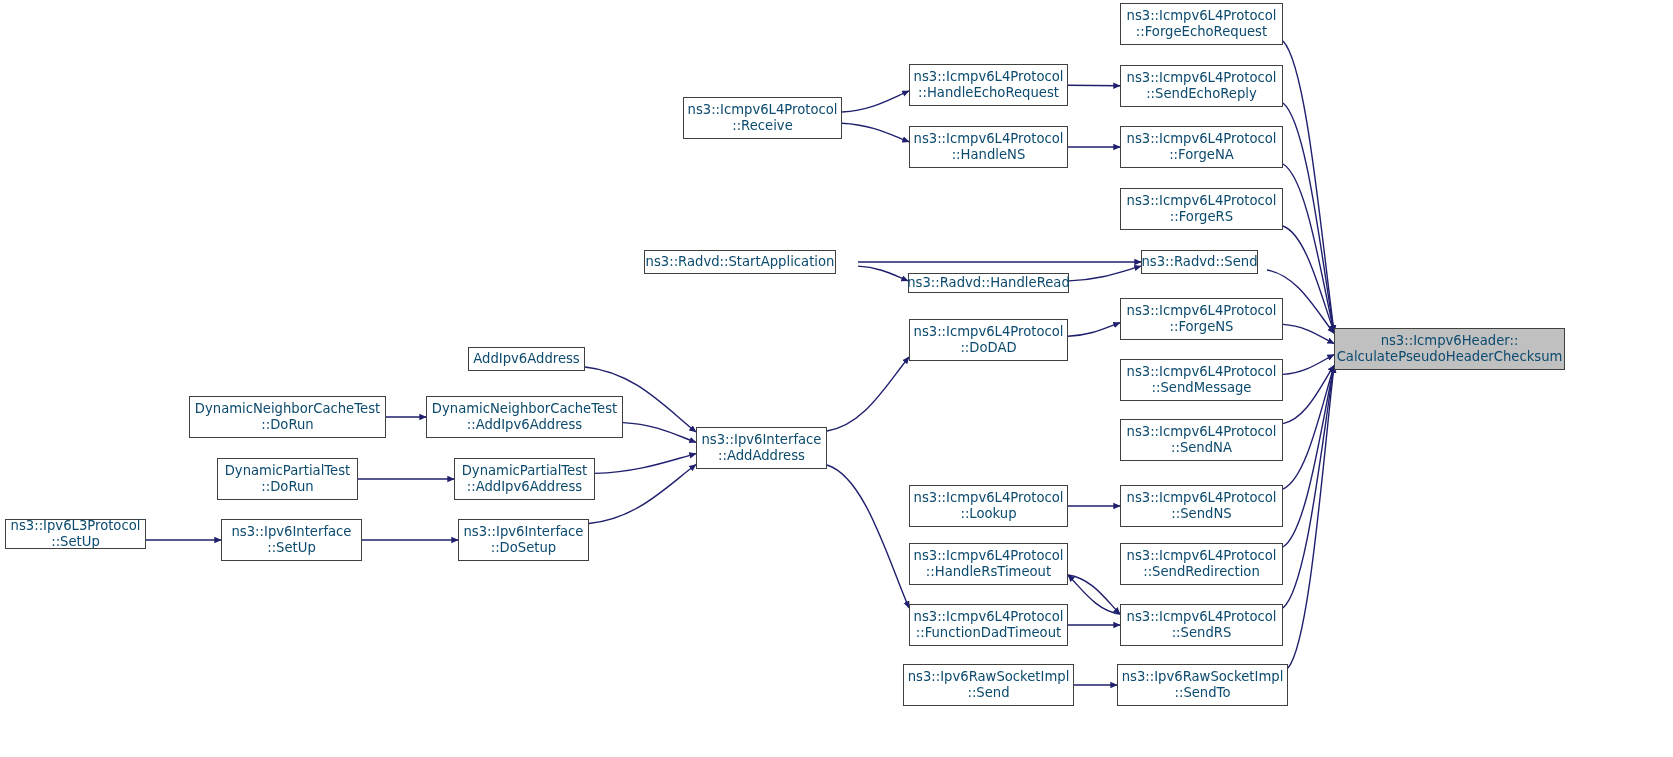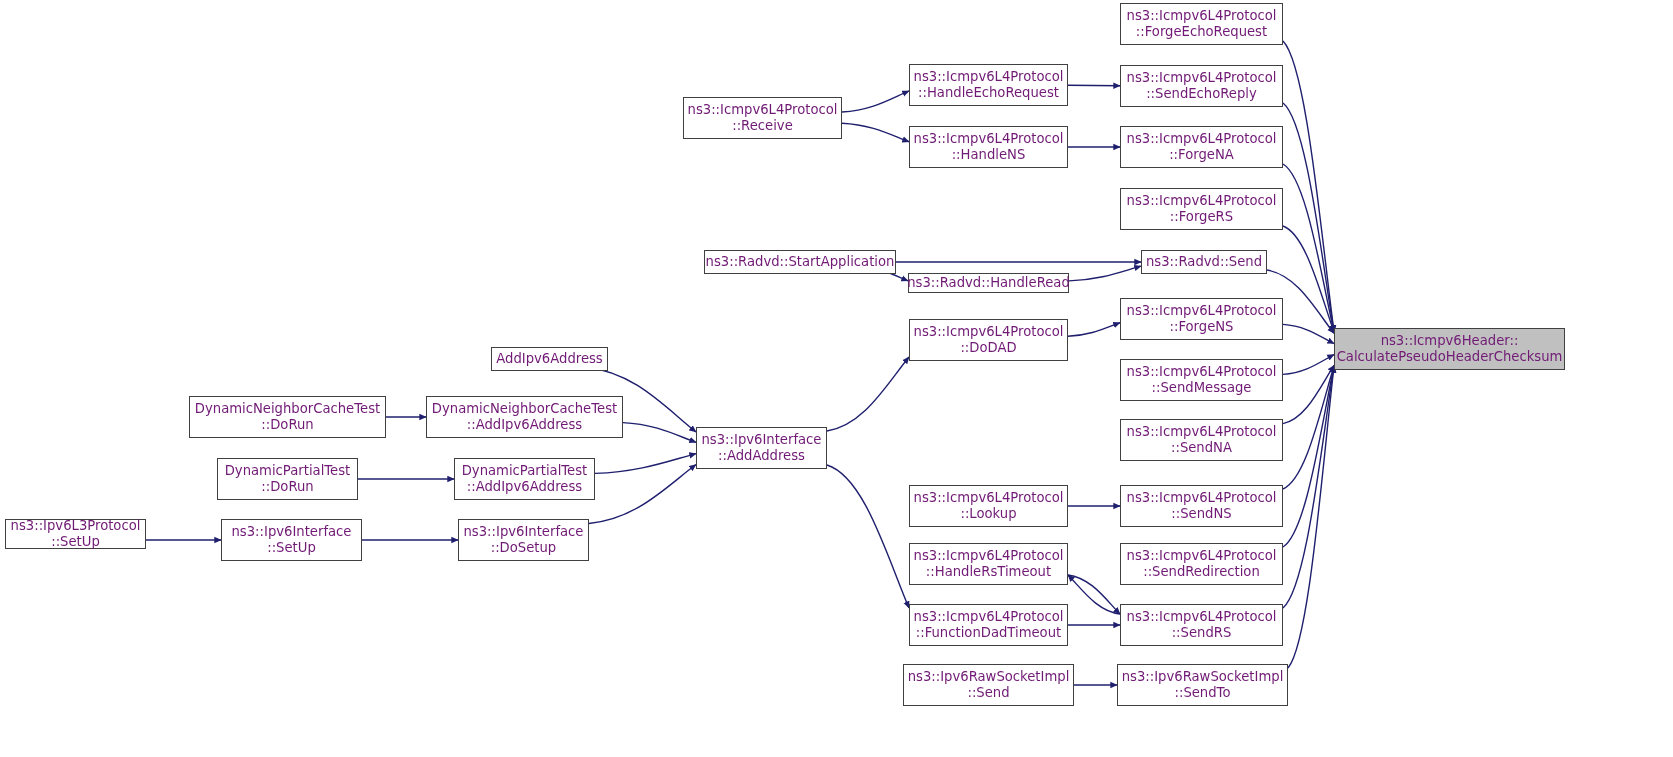--- a/index.html
+++ b/index.html
@@ -21,21 +21,21 @@
     top: 0;
     width: 1673px;
     height: 757px;
     pointer-events: none;
   }
   .node {
     position: absolute;
     box-sizing: border-box;
     border: 1px solid #404040;
     background: #ffffff;
-    color: #701a75;
+    color: #0c4a6e;
     display: flex;
     align-items: center;
     justify-content: center;
     text-align: center;
     font-size: 13.2px;
     line-height: 15.6px;
     letter-spacing: 0px;
     white-space: pre-line;
     z-index: 2;
   }
@@ -99,32 +99,32 @@
   </svg>
   <div id="nodes">
       <div class="node" style="left: 5px; top: 519px; width: 141px; height: 30px;"><span class="label">ns3::Ipv6L3Protocol
 ::SetUp</span></div>
       <div class="node" style="left: 189px; top: 396px; width: 197px; height: 42px;"><span class="label">DynamicNeighborCacheTest
 ::DoRun</span></div>
       <div class="node" style="left: 217px; top: 458px; width: 141px; height: 42px;"><span class="label">DynamicPartialTest
 ::DoRun</span></div>
       <div class="node" style="left: 221px; top: 519px; width: 141px; height: 42px;"><span class="label">ns3::Ipv6Interface
 ::SetUp</span></div>
-      <div class="node" style="left: 468px; top: 347px; width: 117px; height: 24px; margin-left: 23px;"><span class="label">AddIpv6Address</span></div>
+      <div class="node" style="left: 468px; top: 347px; width: 117px; height: 24px;"><span class="label">AddIpv6Address</span></div>
       <div class="node" style="left: 426px; top: 396px; width: 197px; height: 42px;"><span class="label">DynamicNeighborCacheTest
 ::AddIpv6Address</span></div>
       <div class="node" style="left: 454px; top: 458px; width: 141px; height: 42px;"><span class="label">DynamicPartialTest
 ::AddIpv6Address</span></div>
       <div class="node" style="left: 458px; top: 519px; width: 131px; height: 42px;"><span class="label">ns3::Ipv6Interface
 ::DoSetup</span></div>
       <div class="node" style="left: 696px; top: 427px; width: 131px; height: 42px;"><span class="label">ns3::Ipv6Interface
 ::AddAddress</span></div>
       <div class="node" style="left: 683px; top: 97px; width: 159px; height: 42px;"><span class="label">ns3::Icmpv6L4Protocol
 ::Receive</span></div>
-      <div class="node" style="left: 704px; top: 250px; width: 192px; height: 24px;"><span class="label">ns3::Radvd::StartApplication</span></div>
+      <div class="node" style="left: 644px; top: 250px; width: 192px; height: 24px;"><span class="label">ns3::Radvd::StartApplication</span></div>
       <div class="node" style="left: 909px; top: 64px; width: 159px; height: 42px;"><span class="label">ns3::Icmpv6L4Protocol
 ::HandleEchoRequest</span></div>
       <div class="node" style="left: 909px; top: 126px; width: 159px; height: 42px;"><span class="label">ns3::Icmpv6L4Protocol
 ::HandleNS</span></div>
       <div class="node" style="left: 908px; top: 273px; width: 161px; height: 20px;"><span class="label">ns3::Radvd::HandleRead</span></div>
       <div class="node" style="left: 909px; top: 319px; width: 159px; height: 42px;"><span class="label">ns3::Icmpv6L4Protocol
 ::DoDAD</span></div>
       <div class="node" style="left: 909px; top: 485px; width: 159px; height: 42px;"><span class="label">ns3::Icmpv6L4Protocol
 ::Lookup</span></div>
       <div class="node" style="left: 909px; top: 543px; width: 159px; height: 42px;"><span class="label">ns3::Icmpv6L4Protocol
@@ -134,21 +134,21 @@
       <div class="node" style="left: 903px; top: 664px; width: 171px; height: 42px;"><span class="label">ns3::Ipv6RawSocketImpl
 ::Send</span></div>
       <div class="node" style="left: 1120px; top: 3px; width: 163px; height: 42px;"><span class="label">ns3::Icmpv6L4Protocol
 ::ForgeEchoRequest</span></div>
       <div class="node" style="left: 1120px; top: 65px; width: 163px; height: 42px;"><span class="label">ns3::Icmpv6L4Protocol
 ::SendEchoReply</span></div>
       <div class="node" style="left: 1120px; top: 126px; width: 163px; height: 42px;"><span class="label">ns3::Icmpv6L4Protocol
 ::ForgeNA</span></div>
       <div class="node" style="left: 1120px; top: 188px; width: 163px; height: 42px;"><span class="label">ns3::Icmpv6L4Protocol
 ::ForgeRS</span></div>
-      <div class="node" style="left: 1141px; top: 250px; width: 126px; height: 24px;"><span class="label">ns3::Radvd::Send</span></div>
+      <div class="node" style="left: 1141px; top: 250px; width: 117px; height: 24px;"><span class="label">ns3::Radvd::Send</span></div>
       <div class="node" style="left: 1120px; top: 298px; width: 163px; height: 42px;"><span class="label">ns3::Icmpv6L4Protocol
 ::ForgeNS</span></div>
       <div class="node" style="left: 1120px; top: 359px; width: 163px; height: 42px;"><span class="label">ns3::Icmpv6L4Protocol
 ::SendMessage</span></div>
       <div class="node" style="left: 1120px; top: 419px; width: 163px; height: 42px;"><span class="label">ns3::Icmpv6L4Protocol
 ::SendNA</span></div>
       <div class="node" style="left: 1120px; top: 485px; width: 163px; height: 42px;"><span class="label">ns3::Icmpv6L4Protocol
 ::SendNS</span></div>
       <div class="node" style="left: 1120px; top: 543px; width: 163px; height: 42px;"><span class="label">ns3::Icmpv6L4Protocol
 ::SendRedirection</span></div>

